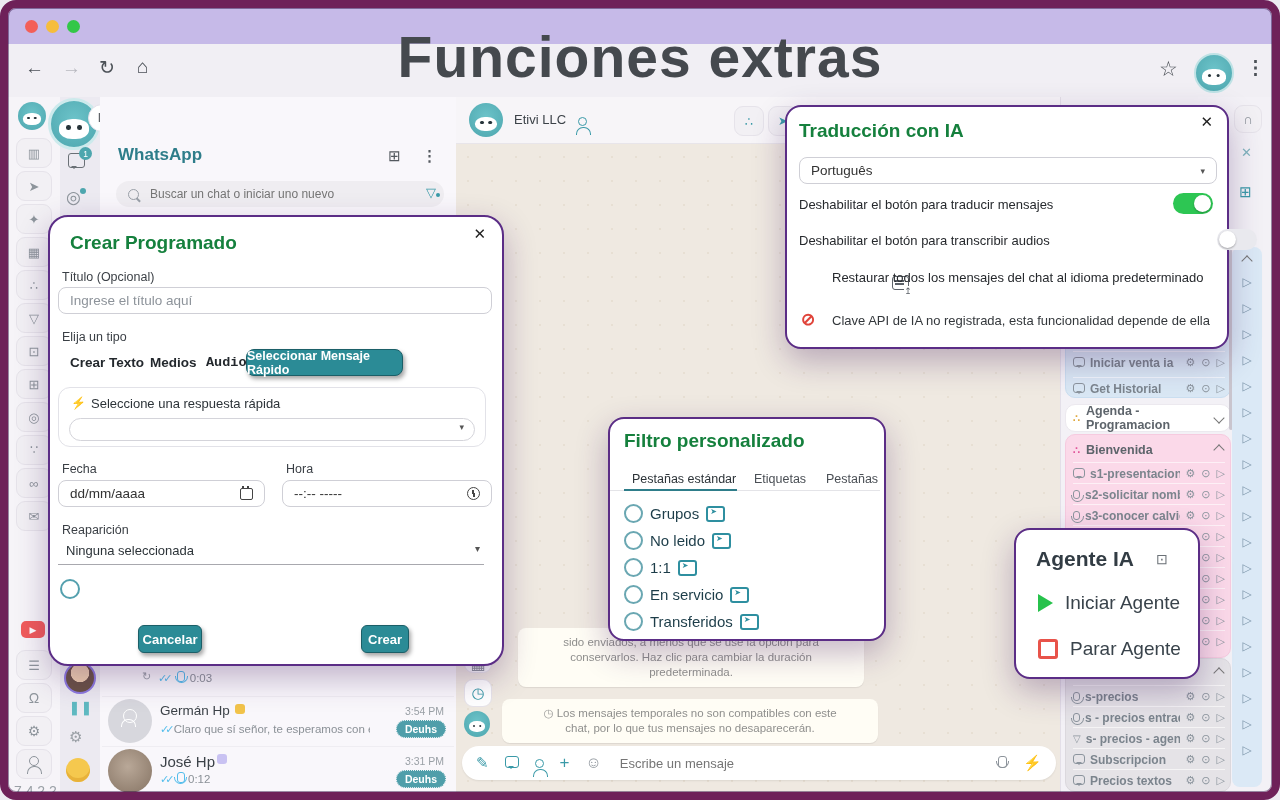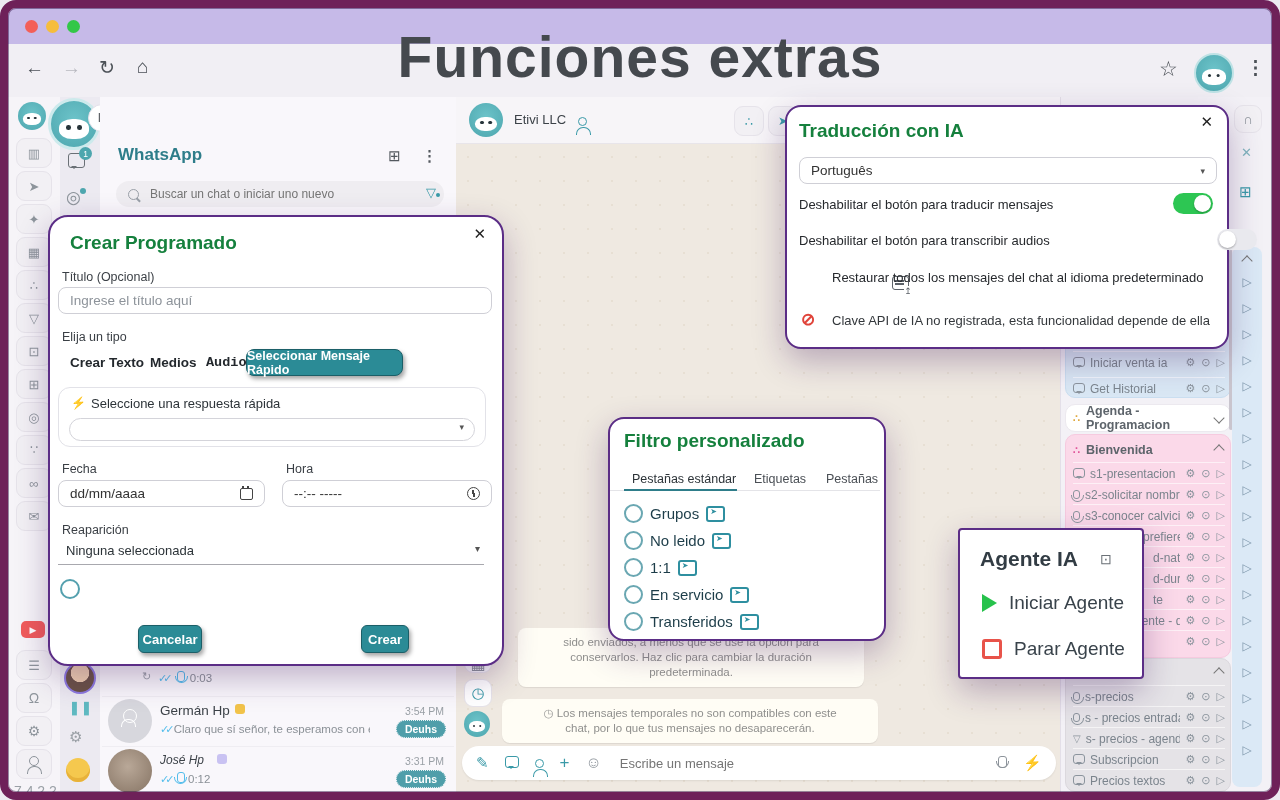--- a/index.html
+++ b/index.html
@@ -64,21 +64,21 @@
   
   #chat-area{left:456px;top:97px;width:604px;bottom:8px;background:#efe9e1;
              background-image:radial-gradient(#e7dfd3 1.3px,transparent 1.3px);background-size:24px 24px;}
   .sysmsg{position:absolute;background:#fffdf5;border-radius:8px;box-shadow:0 1px 1px rgba(0,0,0,.08);
           color:#8f8f8d;font-size:11.5px;text-align:center;line-height:15px;padding:7px 12px;}
   
   #sidebar-right{left:1060px;top:97px;width:172px;bottom:8px;background:#f3f1f6;border-left:1px solid #e3dfe8;}
   .qgroup{position:absolute;left:4px;width:164px;border-radius:10px;}
   .qrow{position:absolute;left:7px;right:5px;height:21px;display:flex;align-items:center;gap:5px;
         font-size:12px;color:#7b848d;border-top:1px solid rgba(255,255,255,.6);}
-  .qrow .lbl{flex:1;white-space:nowrap;overflow:hidden;}
+  .qrow .lbl{flex:1;white-space:nowrap;overflow:hidden;font-weight:bold;}
   .qacts{display:flex;gap:6px;align-items:center;color:#8b949d;font-size:11px;}
   .qhdr{position:absolute;left:7px;right:7px;height:20px;display:flex;align-items:center;gap:6px;
         font-size:12.5px;color:#5d646b;font-weight:600;}
   
   .dialog{position:absolute;background:#fff;border:2px solid #5b2d86;border-radius:20px;
           box-shadow:0 12px 32px rgba(60,20,90,.30);z-index:100;}
   .dtitle{font-weight:800;color:#15803d;}
   .xbtn{position:absolute;font-size:15px;color:#222;cursor:pointer;}
   .fld-label{font-size:12.5px;color:#3a3f45;}
   .inputbox{border:1px solid #cfcfd6;border-radius:8px;background:#fff;display:flex;align-items:center;
@@ -201,21 +201,21 @@
           <span class="i-user" style="color:#fff;width:12px;height:12px;margin-top:-10px;"></span>
         </div>
       <span class="abs" style="left:58px;top:6px;font-size:13.5px;color:#3c4248;">Germán Hp</span>
       <span class="abs" style="left:133px;top:7px;width:10px;height:10px;background:#f2c34a;border-radius:3px;"></span>
       <span class="abs" style="right:10px;top:8px;font-size:10.5px;color:#9aa0a6;">3:54 PM</span>
       <span class="abs" style="left:58px;top:26px;width:210px;white-space:nowrap;overflow:hidden;font-size:11.5px;color:#8a9096;"><span class="checks">✓✓</span> <span>Claro que sí señor, te esperamos con el mayor de l...</span></span>
       <span class="abs deuhs" style="right:8px;top:23px;">Deuhs</span>
     </div>
     <div class="chatrow" style="top:649px;">
       <div class="abs" style="left:6px;top:2px;width:44px;height:44px;border-radius:50%;background:radial-gradient(circle at 45% 40%,#b9a898,#857363);"></div>
-      <span class="abs" style="left:58px;top:6px;font-size:12px;color:#3c4248;font-style:italic;">José Hp</span>
+      <span class="abs" style="left:58px;top:6px;font-size:15px;color:#3c4248;">José Hp</span>
       <span class="abs" style="left:115px;top:7px;width:10px;height:10px;background:#c9c2f2;border-radius:3px;"></span>
       <span class="abs" style="right:10px;top:8px;font-size:10.5px;color:#9aa0a6;">3:31 PM</span>
       <span class="abs" style="left:58px;top:26px;font-size:11.5px;color:#8a9096;"><span class="checks">✓✓</span>&nbsp;&nbsp;<span class="i-mic" style="color:#53bdeb;"></span>&nbsp;<span>0:12</span></span>
       <span class="abs deuhs" style="right:8px;top:23px;">Deuhs</span>
     </div>
   </div>
 
   <div id="chat-area" class="abs">
     <div class="abs" style="left:0;top:0;width:604px;height:46px;background:#f7f5f8;border-bottom:1px solid #e8e5ea;">
       <span class="abs bot" style="left:13px;top:6px;width:34px;height:34px;font-size:34px;"></span>
@@ -522,21 +522,21 @@
       <span style="font-size:15px;color:#1d3d49;">En servicio</span>
       <span class="i-folder"></span>
     </div>
     <div class="abs" style="left:14px;top:193px;display:flex;align-items:center;gap:7px;">
       <span class="radio" style="border-color:#6aa7b2;width:15px;height:15px;"></span>
       <span style="font-size:15px;color:#1d3d49;">Transferidos</span>
       <span class="i-folder"></span>
     </div>
   </div>
 
-  <div class="dialog" style="left:958px;top:528px;width:182px;height:147px;border-radius:4px;">
+  <div class="dialog" style="left:1014px;top:528px;width:182px;height:147px;border-radius:16px;">
     <div class="abs dtitle" style="left:20px;top:17px;font-size:21px;color:#323c44;">Agente IA</div>
     <span class="abs" style="left:140px;top:21px;font-size:14px;color:#6b7177;">⊡</span>
     <div class="abs" style="left:22px;top:62px;display:flex;align-items:center;gap:12px;">
       <span style="width:0;height:0;border-left:15px solid #27c24c;border-top:9px solid transparent;border-bottom:9px solid transparent;"></span>
       <span style="font-size:19px;color:#39434b;">Iniciar Agente</span>
     </div>
     <div class="abs" style="left:22px;top:108px;display:flex;align-items:center;gap:12px;">
       <span style="width:14px;height:14px;border:3px solid #e8534a;border-radius:3px;"></span>
       <span style="font-size:19px;color:#39434b;">Parar Agente</span>
     </div>

